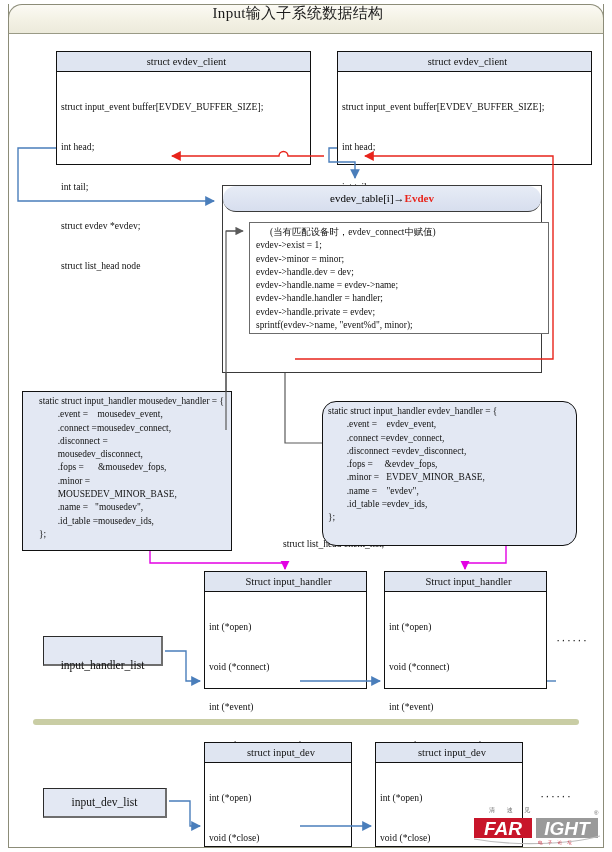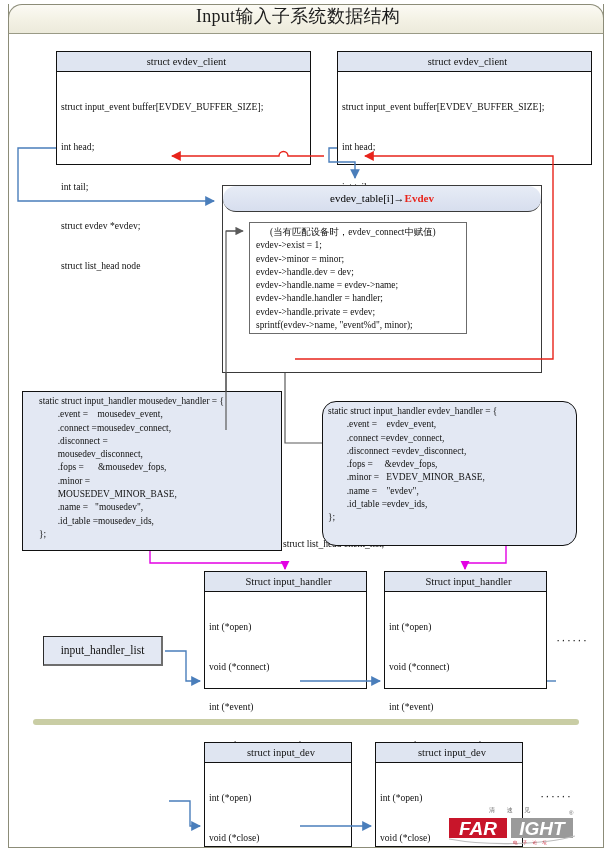--- a/index.html
+++ b/index.html
@@ -39,21 +39,21 @@
     border-bottom: 1px solid #9a9a86;
     border-radius: 14px 14px 0 0;
     background: linear-gradient(to bottom, #fbfaf4 0%, #f3f1e4 55%, #eceadb 100%);
   }
   .title-text {
     position: absolute;
     left: 0;
     top: 4px;
     width: 596px;
     text-align: center;
-    font-size: 18px;
+    font-size: 15px;
     color: #1b1b1b;
     letter-spacing: .3px;
   }
 
   
   .box {
     position: absolute;
     box-sizing: border-box;
     border: 1px solid #111111;
     background: #ffffff;
@@ -93,21 +93,21 @@
     border-bottom: 1px solid #3a3a3a;
     background: linear-gradient(to bottom,#e7ecf6,#d7deee);
     text-align: center;
     font-size: 11px;
     padding-top: 6px;
     border-radius: 13px;
   }
   #evdev-box .hdr .red { color: #e8241b; font-weight: bold; }
   #evdev-inner {
     position: absolute;
-    left: 26px; top: 36px; width: 218px; height: 112px;
+    left: 26px; top: 36px; width: 300px; height: 112px;
     box-sizing: border-box;
     border: 1px solid #6b6b6b;
     background: #ffffff;
     padding: 3px 4px 0 6px;
     font-size: 9.4px;
     line-height: 13.3px;
     color: #111;
     white-space: pre;
   }
   #evdev-clientlist {
@@ -159,21 +159,21 @@
     position: absolute;
     left: 33px; top: 719px; width: 546px; height: 6px;
     background: #c9cda4;
     border-radius: 3px;
   }
 
   
   #wires { position: absolute; left: 0; top: 0; width: 612px; height: 852px; pointer-events: none; }
 
   
-  #watermark { position: absolute; left: 447px; top: 806px; width: 132px; height: 40px; }
+  #watermark { position: absolute; left: 472px; top: 806px; width: 132px; height: 40px; }
   .wm-cn { position:absolute; font-size:6px; color:#6b6b6b; font-family:"Liberation Sans",sans-serif; }
 </style>
 </head>
 <body>
 
 <div id="page">
 
   <div class="frame"></div>
   <div class="titlebar"></div>
   <div class="title-text">Input输入子系统数据结构</div>
@@ -206,21 +206,21 @@
 evdev-&gt;exist = 1;
 evdev-&gt;minor = minor;
 evdev-&gt;handle.dev = dev;
 evdev-&gt;handle.name = evdev-&gt;name;
 evdev-&gt;handle.handler = handler;
 evdev-&gt;handle.private = evdev;
 sprintf(evdev-&gt;name, "event%d", minor);</div>
     <div id="evdev-clientlist">struct list_head client_list;</div>
   </div>
 
-  <div class="codebox" id="mousedev-handler" style="left:22px;top:391px;width:260px;height:160px;padding-left:16px;">static struct input_handler mousedev_handler = {
+  <div class="codebox" id="mousedev-handler" style="left:22px;top:391px;width:210px;height:160px;padding-left:16px;">static struct input_handler mousedev_handler = {
         .event =    mousedev_event,
         .connect =mousedev_connect,
         .disconnect =
         mousedev_disconnect,
         .fops =      &amp;mousedev_fops,
         .minor =
         MOUSEDEV_MINOR_BASE,
         .name =   "mousedev",
         .id_table =mousedev_ids,
 };</div>
@@ -255,21 +255,21 @@
       <div class="row">int (*event)</div>
       <div class="row">struct file_operations *fops;</div>
       <div class="row">struct input_device_id *id_table;</div>
       <div class="row redtext">struct list_head node;</div>
     </div>
   </div>
 
   <div class="dots" style="left:556px;top:632px;">······</div>
 
   <div class="listbox" style="left:43px;top:636px;width:120px;height:30px;">
-    <span style="margin-top:7px;">input_handler_list</span>
+    <span style="margin-top:22px;">input_handler_list</span>
   </div>
 
   <div id="divider"></div>
 
   <div class="box" style="left:204px;top:742px;width:148px;height:105px;">
     <div class="hdr">struct input_dev</div>
     <div class="body">
       <div class="row">int (*open)</div>
       <div class="row">void (*close)</div>
       
@@ -284,20 +284,23 @@
       <div class="row">int (*open)</div>
       <div class="row">void (*close)</div>
       
       
       
     </div>
   </div>
 
   <div class="dots" style="left:540px;top:788px;">······</div>
 
+  <div class="listbox" style="left:43px;top:788px;width:124px;height:30px;">
+    <span style="margin-top:7px;">input_dev_list</span>
+  </div>
 
   <svg id="wires" viewBox="0 0 612 852" xmlns="http://www.w3.org/2000/svg">
     <defs>
       <marker id="ah-red" viewBox="0 0 10 10" refX="9" refY="5" markerWidth="7" markerHeight="7" orient="auto-start-reverse">
         <path d="M0,0 L10,5 L0,10 z" fill="#e8241b"></path>
       </marker>
       <marker id="ah-blue" viewBox="0 0 10 10" refX="9" refY="5" markerWidth="7" markerHeight="7" orient="auto-start-reverse">
         <path d="M0,0 L10,5 L0,10 z" fill="#4a7ebb"></path>
       </marker>
       <marker id="ah-mag" viewBox="0 0 10 10" refX="9" refY="5" markerWidth="6.5" markerHeight="6.5" orient="auto-start-reverse">

